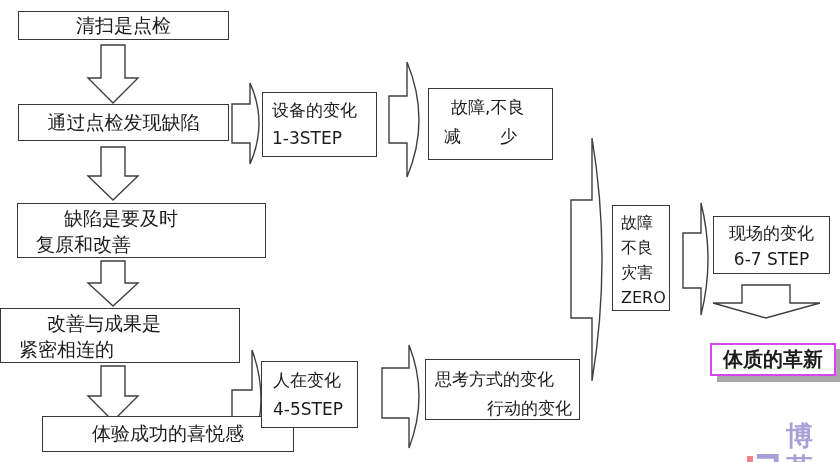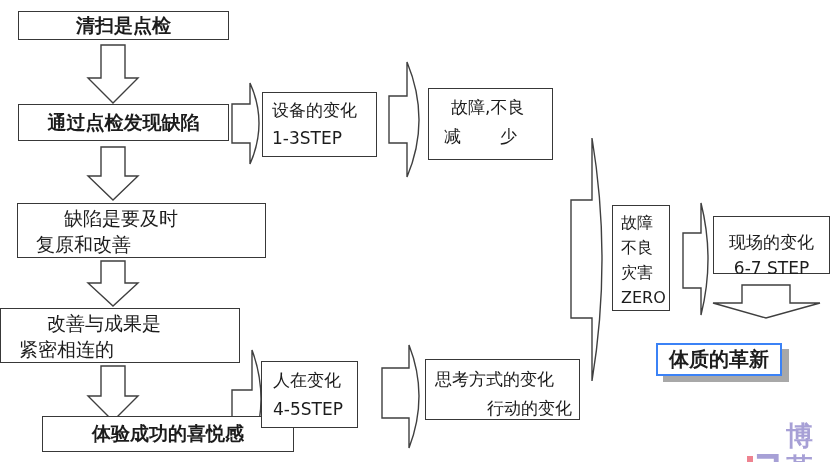--- a/index.html
+++ b/index.html
@@ -3,44 +3,44 @@
 <meta charset="utf-8">
 <style>
   html,body{margin:0;padding:0;background:#fff;}
   .canvas{
     position:relative;width:840px;height:462px;background:#ffffff;overflow:hidden;
     font-family:"DejaVu Sans","Liberation Sans",sans-serif;color:#1c1c1c;
   }
   .overlay{position:absolute;left:0;top:0;width:840px;height:462px;}
   .overlay path{fill:#ffffff;stroke:#3f3f3f;stroke-width:1.4;}
   .bx{position:absolute;background:#fff;border:1.5px solid #383838;box-sizing:border-box;font-size:19px;}
-  .center{display:flex;align-items:center;justify-content:center;text-align:center;font-weight:bold;}
+  .center{display:flex;align-items:center;justify-content:center;text-align:center;}
   .b1{left:18px;top:11px;width:211px;height:29px;}
   .b2{left:18px;top:104px;width:211px;height:37px;}
   .b3{left:17px;top:203px;width:249px;height:55px;padding-top:1px;}
   .b4{left:0;top:308px;width:240px;height:55px;padding-top:1px;}
   .b5{left:14px;top:416px;width:252px;height:36px;margin-left:28px;}
   .b3 .ln,.b4 .ln{line-height:26px;padding-left:18px;}
   .b3 .ind,.b4 .ind{padding-left:46px;}
   .m1{left:262px;top:92px;width:115px;height:65px;font-size:17px;padding-top:3px;}
   .m1 .ln{line-height:28px;padding-left:9px;}
   .m2{left:428px;top:88px;width:125px;height:72px;font-size:17px;padding-top:4px;}
   .m2 .ln1{line-height:29px;padding-left:22px;}
   .m2 .ln2{line-height:29px;display:flex;justify-content:space-between;padding:0 35px 0 15px;}
   .m3{left:261px;top:361px;width:97px;height:67px;font-size:17px;padding-top:4px;}
   .m3 .ln{line-height:29px;padding-left:11px;}
   .m4{left:425px;top:359px;width:155px;height:61px;font-size:17px;padding-top:5px;}
   .m4 .ln1{line-height:29px;padding-left:9px;}
   .m4 .ln2{line-height:29px;text-align:right;padding-right:7px;}
   .r1{left:612px;top:205px;width:58px;height:106px;font-size:16px;padding-top:4px;}
   .r1 .ln{line-height:25px;padding-left:8px;}
-  .r2{left:713px;top:216px;width:117px;height:58px;font-size:17px;text-align:center;padding-top:12px;}
+  .r2{left:713px;top:216px;width:117px;height:58px;font-size:17px;text-align:center;padding-top:3px;}
   .r2 .ln{line-height:26px;}
-  .r3{left:656px;top:343px;width:126px;height:33px;font-weight:bold;font-size:20px;
-      border:2px solid #3b82f6;box-shadow:7px 6px 0 0 #a8a8a8;}
+  .r3{left:710px;top:343px;width:126px;height:33px;font-weight:bold;font-size:20px;
+      border:2px solid #d946ef;box-shadow:7px 6px 0 0 #a8a8a8;}
   .logo{position:absolute;left:747px;top:420px;display:flex;align-items:flex-end;}
   .logo-bar{width:6px;height:25px;background:#ee8390;margin-bottom:3px;}
   .logo-g{margin-left:1px;}
   .logo-text{font-size:27px;font-weight:bold;color:#a7a0d6;margin-left:7px;line-height:32px;letter-spacing:1px;}
 </style>
 </head>
 <body>
 
 <div class="canvas">
 

